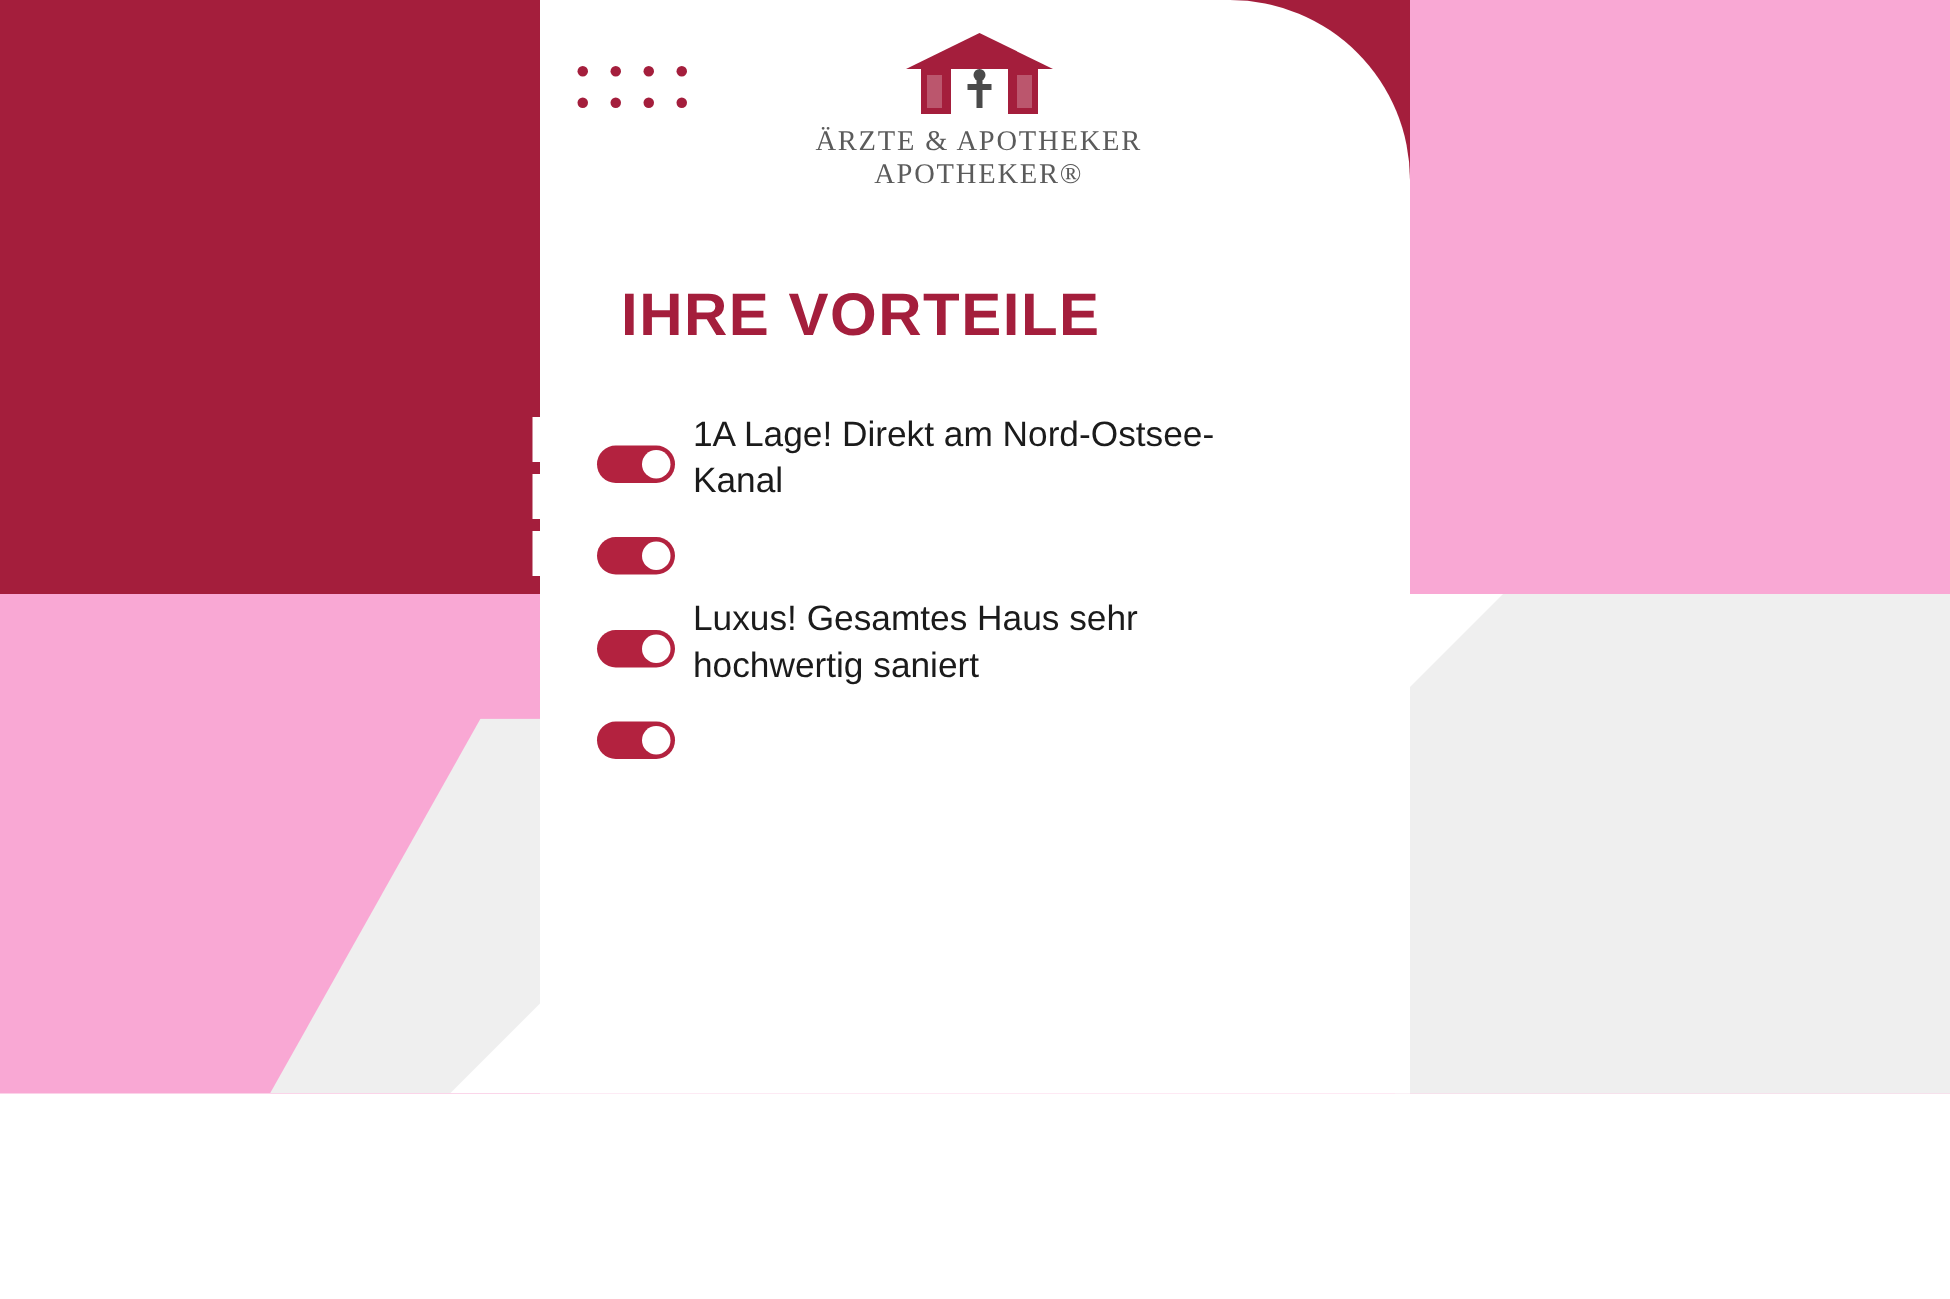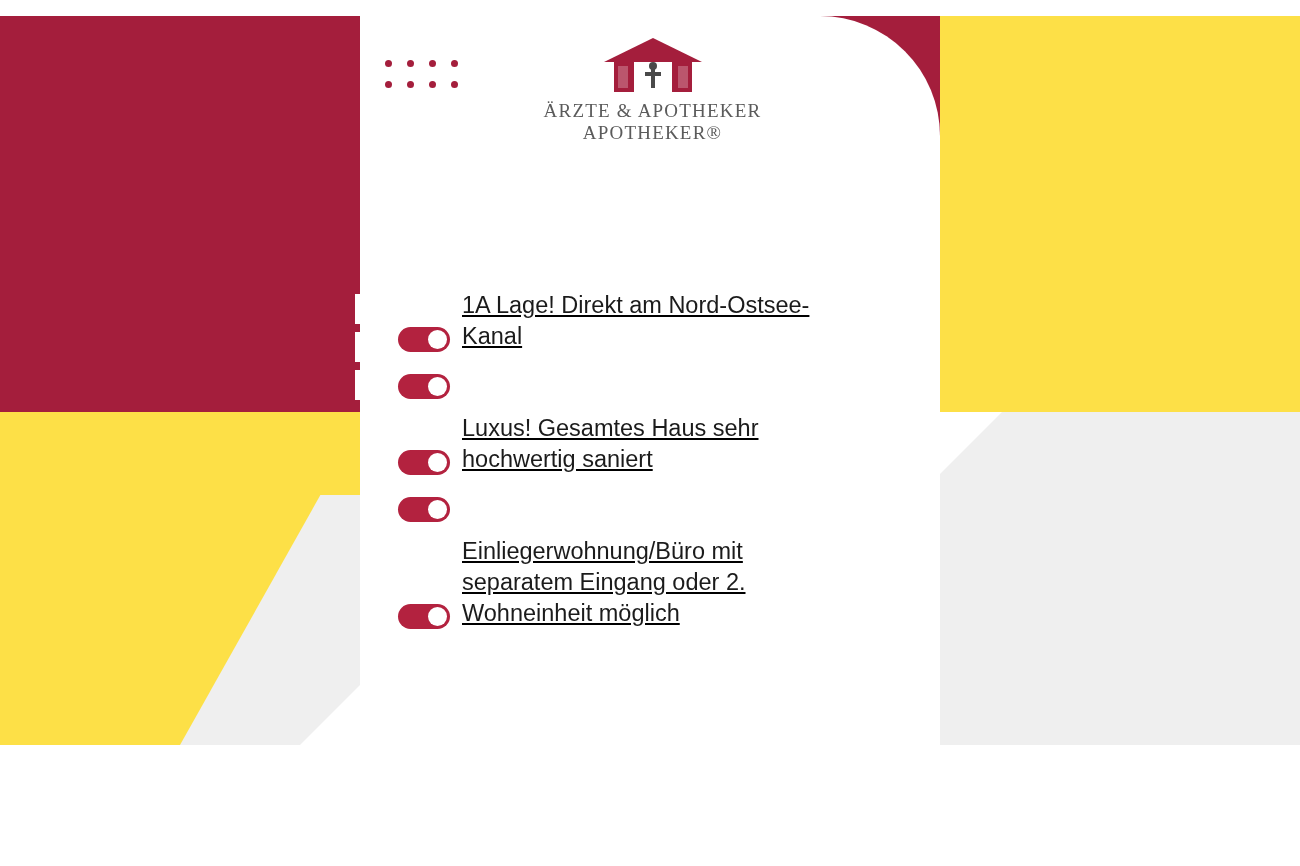--- a/index.html
+++ b/index.html
@@ -11,23 +11,22 @@
     height: 866px;
     font-family: "Liberation Sans", sans-serif;
     background: #ffffff;
     overflow: hidden;
   }
 
   #page {
     position: relative;
     width: 1300px;
     height: 729px;
-    background: #fde047;
+    background: #f9a8d4;
     overflow: hidden;
-    margin-top: 16px;
   }
 
   
   .bg-red-top {
     position: absolute;
     left: 0;
     top: 0;
     width: 940px;
     height: 396px;
     background: #a41e3c;
@@ -149,23 +148,22 @@
 
   
   .list {
     position: absolute;
     left: 398px;
     top: 274px;
     width: 520px;
   }
   .item {
     display: flex;
-    align-items: flex-end;
+    align-items: center;
     margin-bottom: 14px;
-    text-decoration: underline;
   }
   .toggle {
     flex: none;
     width: 52px;
     height: 25px;
     border-radius: 13px;
     background: #b3223f;
     position: relative;
     margin-top: 8px;
     margin-right: 12px;
@@ -238,20 +236,21 @@
           <circle cx="55" cy="30" r="4"></circle>
         </g>
         <rect x="20" y="30" width="10" height="22" fill="#ffffff" opacity="0.25"></rect>
         <rect x="80" y="30" width="10" height="22" fill="#ffffff" opacity="0.25"></rect>
       </svg>
     </div>
     <div class="logo-text1">ÄRZTE &amp; APOTHEKER</div>
     <div class="logo-text2">APOTHEKER®</div>
   </div>
 
+  <div class="heading">IHRE VORTEILE</div>
 
   <div class="list">
 
     <div class="item">
       <div class="toggle">
           <div class="knob"></div>
         </div>
       <div class="item-text">1A Lage! Direkt am Nord-Ostsee-
 Kanal</div>
     </div>
@@ -269,25 +268,17 @@
       <div class="item-text">Luxus! Gesamtes Haus sehr
 hochwertig saniert</div>
     </div>
 
     <div class="item">
       <div class="toggle">
           <div class="knob"></div>
         </div>
     </div>
 
-    <div class="item">
-      <div class="toggle">
-          <div class="knob"></div>
-        </div>
-      <div class="item-text">Einliegerwohnung/Büro mit
-separatem Eingang oder 2.
-Wohneinheit möglich</div>
-    </div>
 
 
   </div>
 
 </div>
 
 </body></html>

